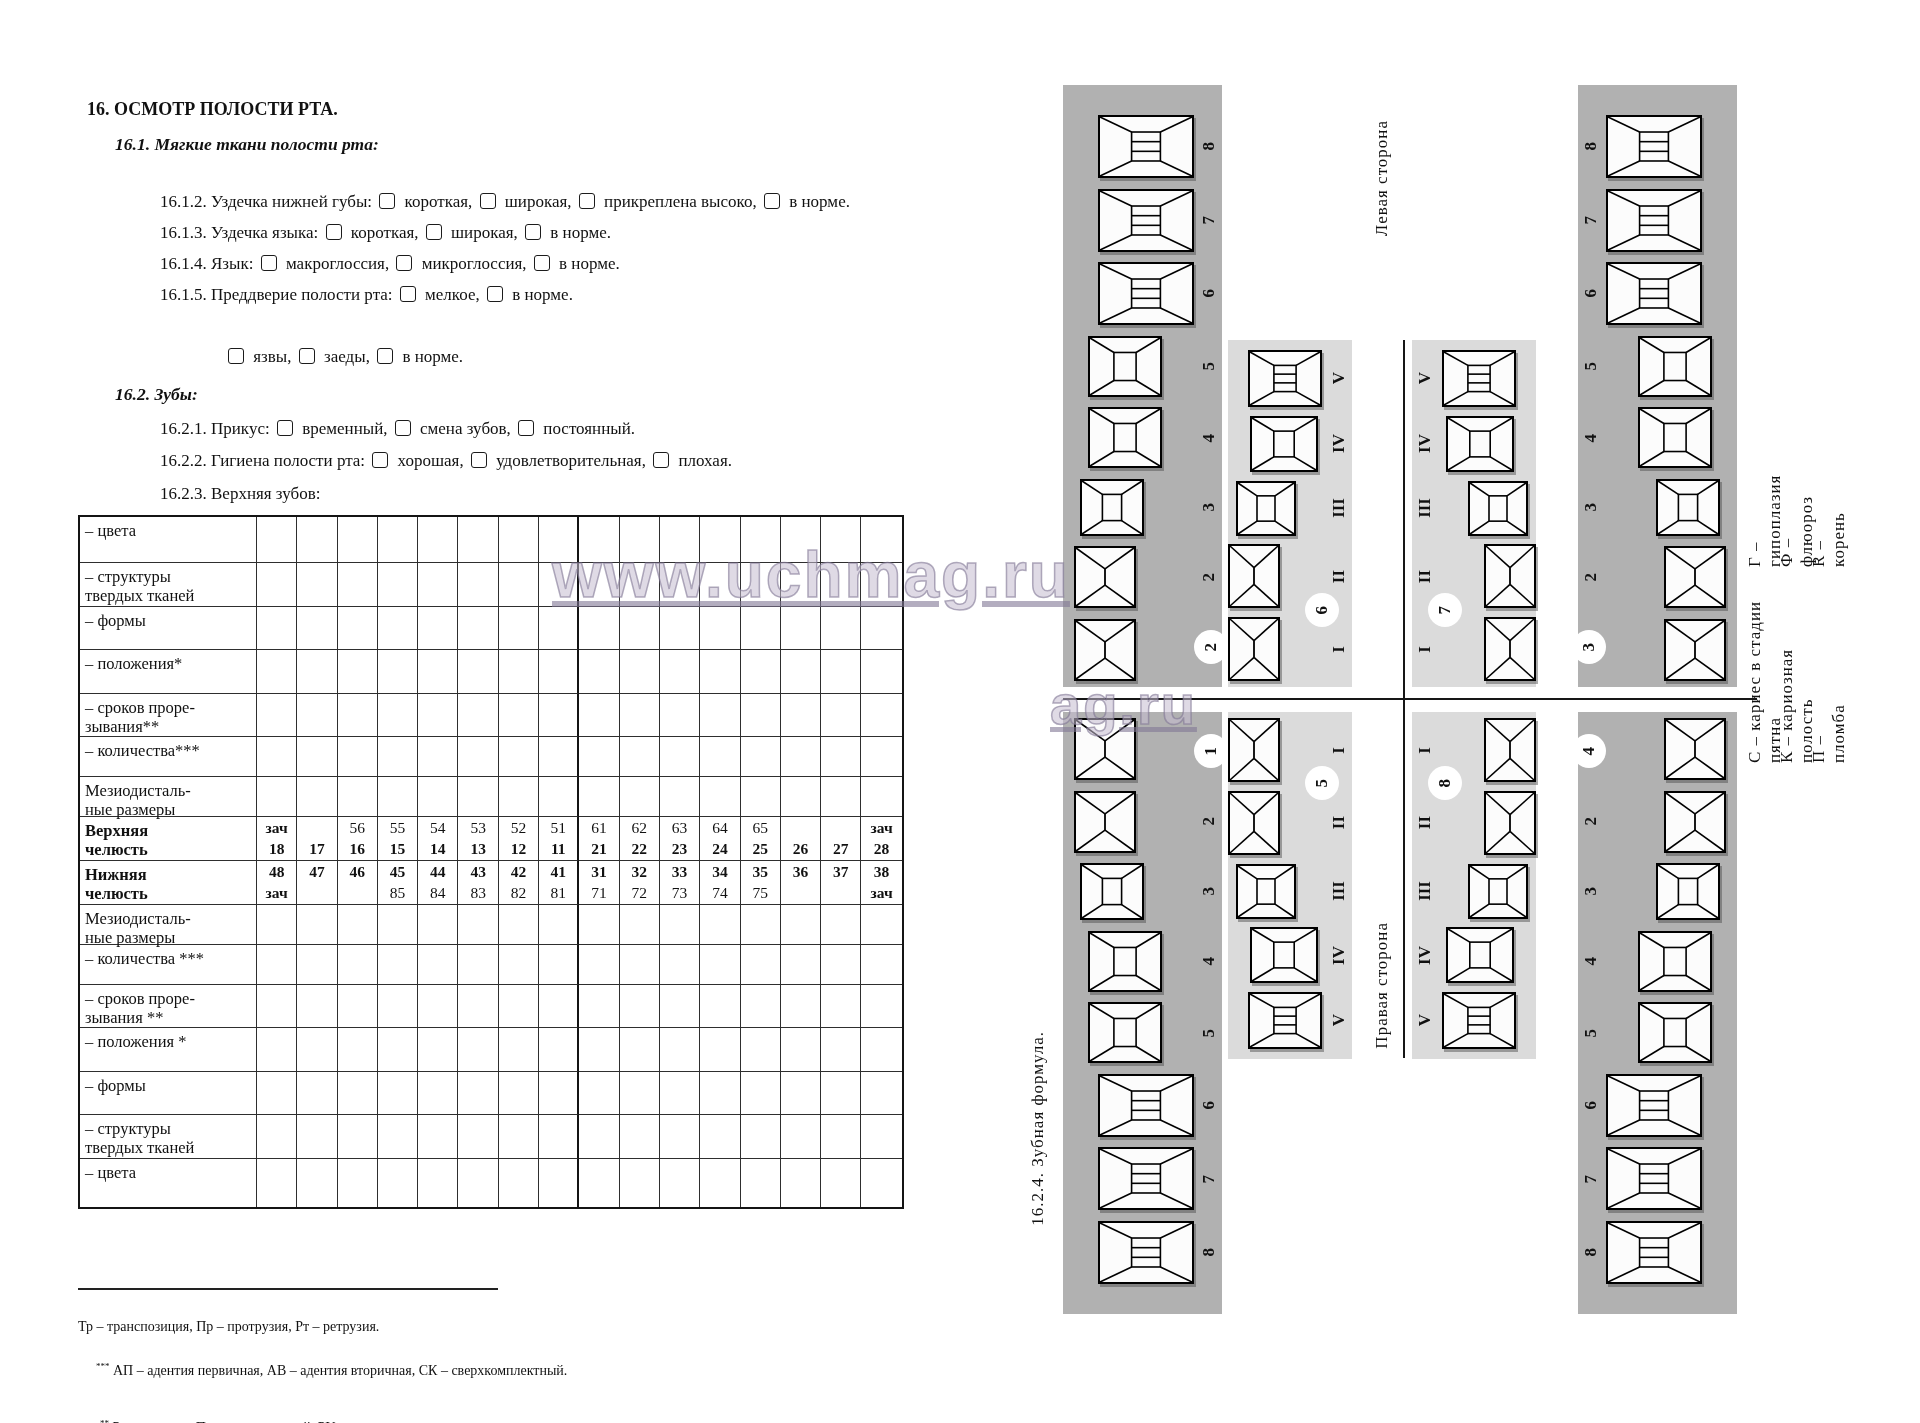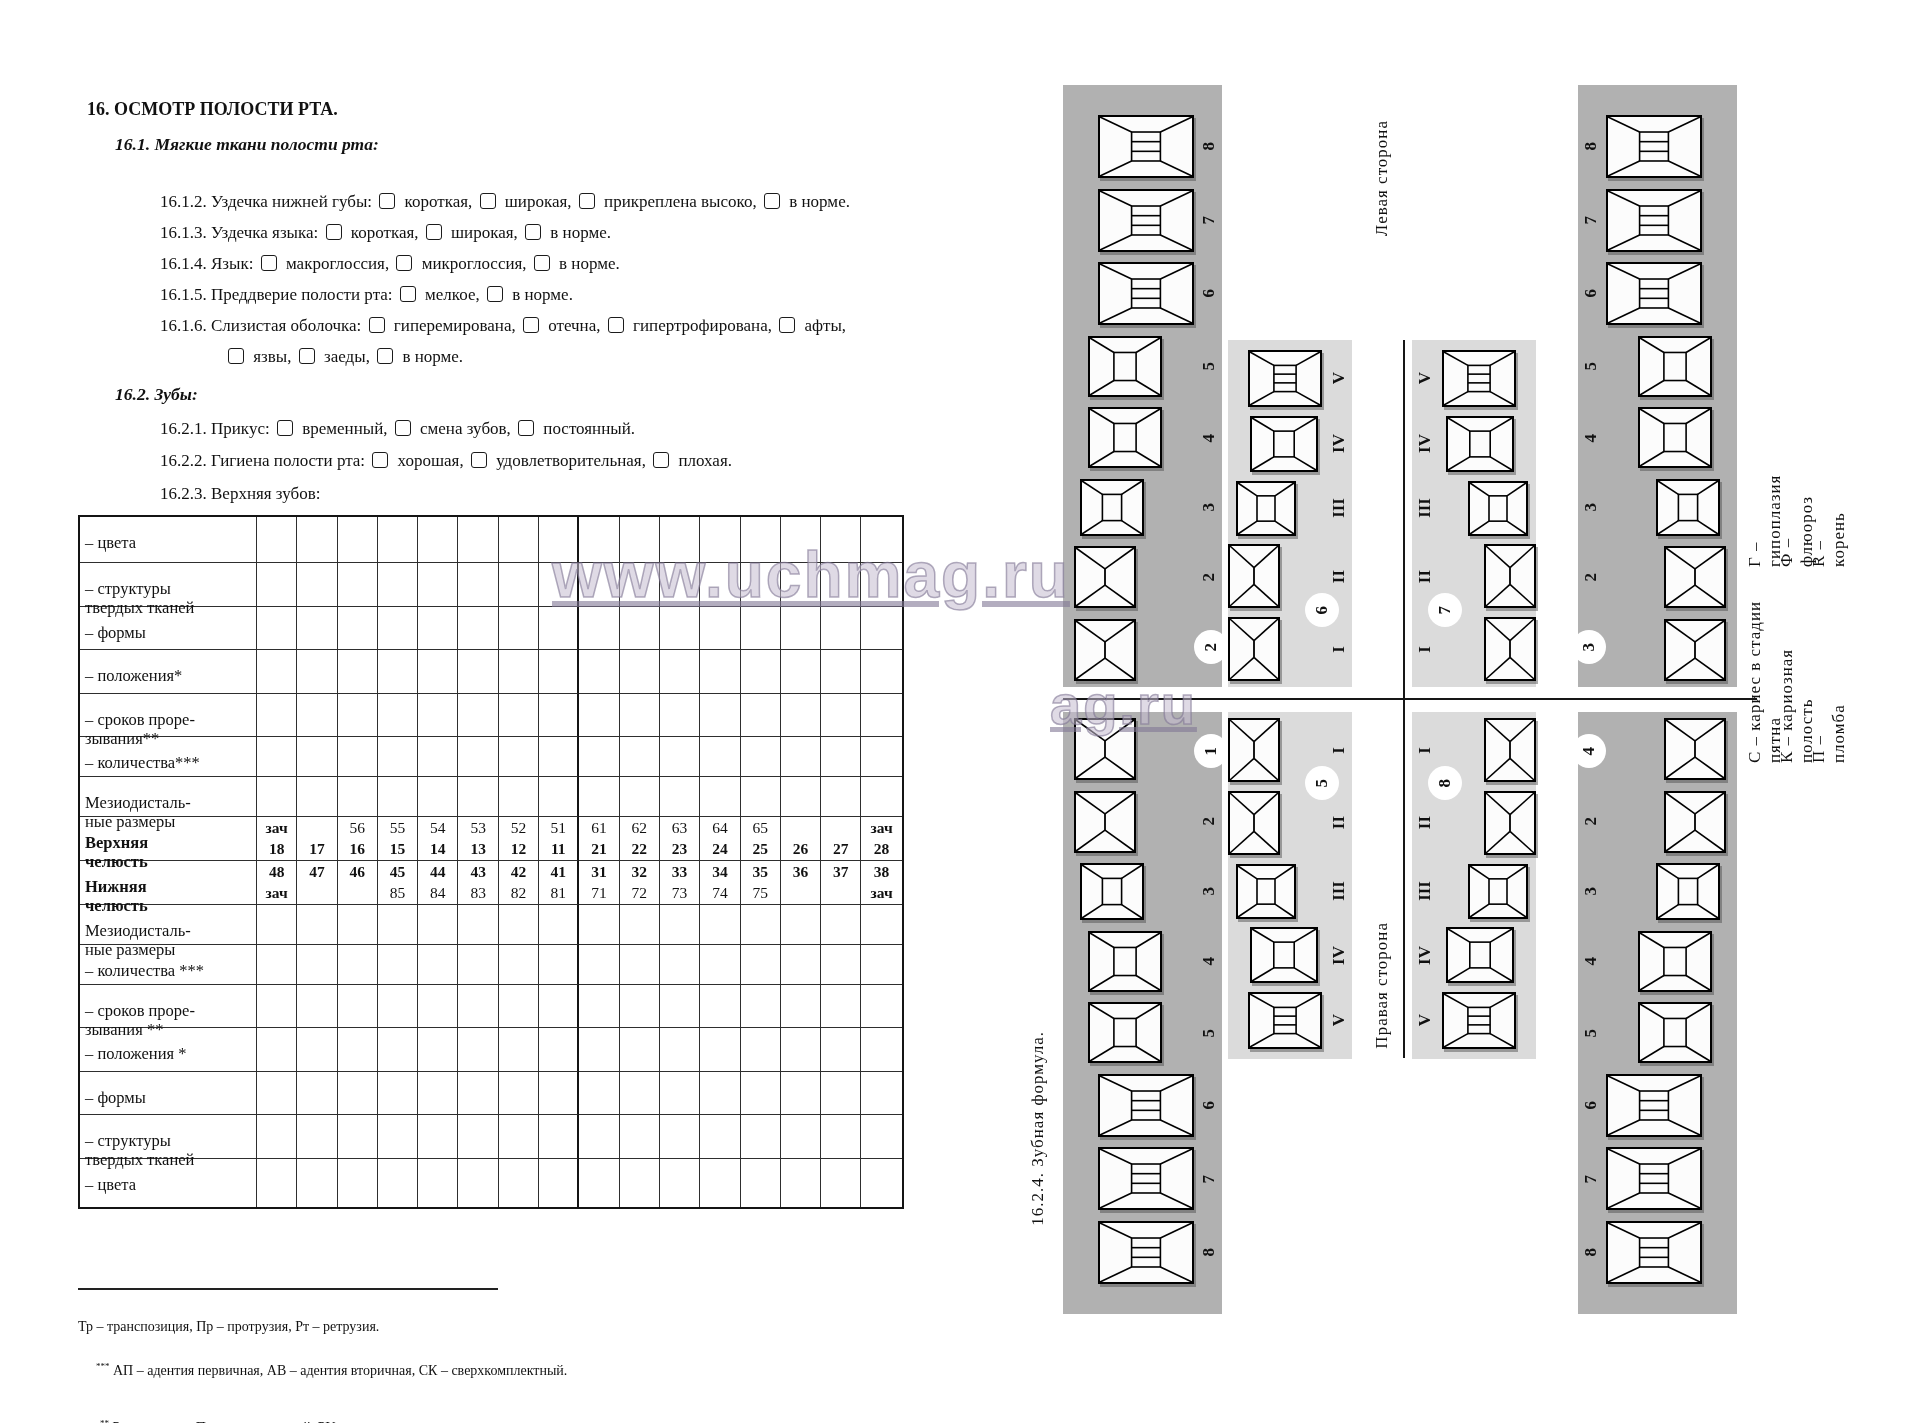--- a/index.html
+++ b/index.html
@@ -9,21 +9,21 @@
   .line{position:absolute;white-space:nowrap;font-size:17px;line-height:22px;}
   .t-b{font-weight:700;font-size:18px;}
   .t-bi{font-weight:700;font-style:italic;font-size:17.5px;}
   .cb{display:inline-block;width:14px;height:14px;border:1.4px solid #1c1c1c;border-radius:3px;
       background:#fff;vertical-align:-2px;margin:0 5px 0 3px;}
   
   .anom{position:absolute;display:grid;border:2px solid #141414;background:#fff;}
   .anom>div{border-right:1px solid #2e2e2e;border-bottom:1px solid #2e2e2e;box-sizing:border-box;}
   .anom>div:nth-child(17n){border-right:none;}
   .anom>div:nth-child(n+256){border-bottom:none;}
-  .tl{font-size:16.5px;line-height:19px;padding:16px 5px;white-space:pre-line;}
+  .tl{font-size:16.5px;line-height:19px;padding:4px 5px;white-space:pre-line;}
   .tl.b{font-weight:700;}
   .tc{min-width:0;}
   .tc.midR{border-right-width:2px;border-right-color:#141414;}
   .tc.jaw{display:flex;flex-direction:column;justify-content:space-between;align-items:center;
           font-size:15.5px;line-height:18px;padding:2px 0;}
   .tc .b{font-weight:700;}
   
   .fn-rule{position:absolute;height:2px;background:#222;}
   .fn{position:absolute;white-space:nowrap;font-size:14px;}
   .fn sup{font-size:9px;}
@@ -55,21 +55,20 @@
 
 <div class="page" id="root">
   <div class="wm main" style="left:552px;top:538px;">www.uchmag.ru</div>
   <div class="wm frag" style="left:1050px;top:672px;">ag.ru</div>
 <div class="line t-b" style="left: 87px; top: 90px; margin-top: 8px;">16. ОСМОТР ПОЛОСТИ РТА.</div>
     <div class="line t-bi" style="left: 115px; top: 125px; margin-top: 8px;">16.1. Мягкие ткани полости рта:</div>
     <div class="line " style="left: 160px; top: 191px;">16.1.2. Уздечка нижней губы: <span class="cb"></span> короткая, <span class="cb"></span> широкая, <span class="cb"></span> прикреплена высоко, <span class="cb"></span> в норме.</div>
     <div class="line " style="left: 160px; top: 222px;">16.1.3. Уздечка языка: <span class="cb"></span> короткая, <span class="cb"></span> широкая, <span class="cb"></span> в норме.</div>
     <div class="line " style="left: 160px; top: 253px;">16.1.4. Язык: <span class="cb"></span> макроглоссия, <span class="cb"></span> микроглоссия, <span class="cb"></span> в норме.</div>
     <div class="line " style="left: 160px; top: 284px;">16.1.5. Преддверие полости рта: <span class="cb"></span> мелкое, <span class="cb"></span> в норме.</div>
-    <div class="line " style="left: 160px; top: 315px;">16.1.6. Слизистая оболочка: <span class="cb"></span> гиперемирована, <span class="cb"></span> отечна, <span class="cb"></span> гипертрофирована, <span class="cb"></span> афты,</div>
     <div class="line " style="left: 225px; top: 346px;"><span class="cb"></span> язвы, <span class="cb"></span> заеды, <span class="cb"></span> в норме.</div>
     <div class="line t-bi" style="left: 115px; top: 383px;">16.2. Зубы:</div>
     <div class="line " style="left: 160px; top: 418px;">16.2.1. Прикус:  <span class="cb"></span> временный, <span class="cb"></span> смена зубов, <span class="cb"></span> постоянный.</div>
     <div class="line " style="left: 160px; top: 450px;">16.2.2. Гигиена полости рта: <span class="cb"></span> хорошая, <span class="cb"></span> удовлетворительная, <span class="cb"></span> плохая.</div>
     <div class="line " style="left: 160px; top: 483px;">16.2.3. Верхняя зубов:</div>
     <div class="anom" style="left: 78px; top: 515px; grid-template-columns: 177px repeat(16, 40.3px); grid-template-rows: 46px 44px 43px 44px 43px 40px 40px 44px 44px 40px 40px 43px 44px 43px 44px 48px;">
       <div class="tl">– цвета</div>
       <div class="tc"></div>
       <div class="tc"></div>
       <div class="tc"></div>

